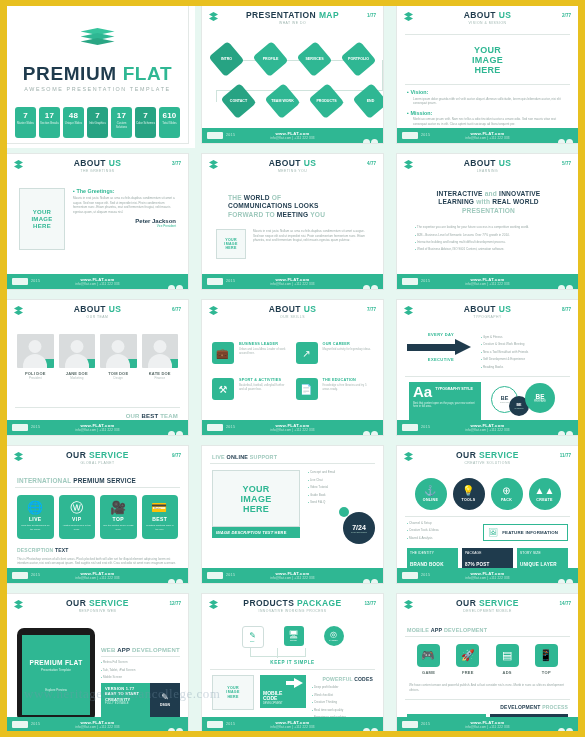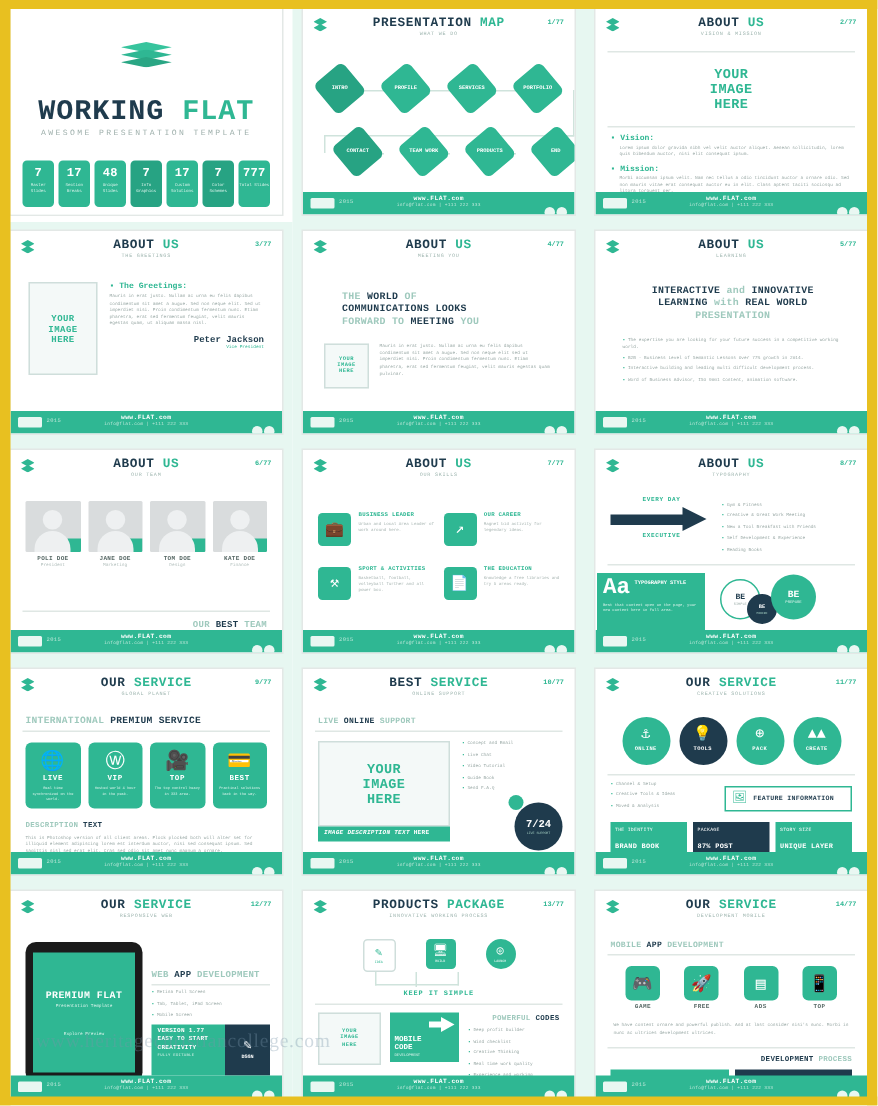--- a/index.html
+++ b/index.html
@@ -14,21 +14,21 @@
   .gold-rail{position:absolute;left:0;top:0;width:7px;height:737px;background:#e8c020;z-index:5;}
   .gold-rail.right{left:578px;}
   .gold-top{position:absolute;left:0;top:0;width:585px;height:6px;background:#e8c020;z-index:5;}
   .gold-bot{position:absolute;left:0;top:731px;width:585px;height:6px;background:#e8c020;z-index:5;}
 
   .grid{position:absolute;left:0;top:0;width:585px;height:737px;display:grid;
         grid-template-columns:195px 195px 195px;
         grid-template-rows:148px 146px 146px 148px 149px;}
 
   .slide{position:relative;overflow:hidden;background:#ffffff;
-         box-sizing:border-box;padding:6px 5px;font-family:Liberation Mono, monospace;}
+         box-sizing:border-box;padding:6px 5px;}
   .slide.bgmint{background:#e7f7f1;}
   .card{position:absolute;left:7px;top:6px;right:7px;bottom:5px;background:#fff;
         box-shadow:0 0 0 1px #e3e8e6;overflow:hidden;}
 
   
   .s-head{position:relative;height:20px;margin:4px 7px 0 7px;}
   .diamond{position:absolute;left:0;top:2px;width:11px;height:11px;}
   .diamond i{display:block;width:9px;height:5px;background:#2fb793;
              clip-path:polygon(50% 0,100% 50%,50% 100%,0 50%);margin-bottom:-1px;}
   .s-title{text-align:center;font-size:8.5px;font-weight:bold;letter-spacing:.4px;
@@ -174,21 +174,21 @@
 <div class="grid">
 
   <div class="slide">
     <div class="card">
       <div class="cover">
         <div class="logo">
           <div class="ly l2"></div>
             <div class="ly"></div>
             <div class="ly l3"></div>
         </div>
-        <div class="cover-t"><span>WORKING </span><em>FLAT</em></div>
+        <div class="cover-t"><span>PREMIUM </span><em>FLAT</em></div>
         <div class="cover-s">AWESOME PRESENTATION TEMPLATE</div>
         <div class="badges" id="cover-badges">
             <div class="badge">
               <b>7</b>
               <span>Master Slides</span>
             </div>
             <div class="badge">
               <b>17</b>
               <span>Section Breaks</span>
             </div>
@@ -202,21 +202,21 @@
             </div>
             <div class="badge">
               <b>17</b>
               <span>Custom Solutions</span>
             </div>
             <div class="badge d">
               <b>7</b>
               <span>Color Schemes</span>
             </div>
             <div class="badge">
-              <b>777</b>
+              <b>610</b>
               <span>Total Slides</span>
             </div>
           </div>
       </div>
     </div>
   </div>
 
   <div class="slide bgmint">
     <div class="card">
       <div class="s-head">
@@ -557,21 +557,21 @@
         </div>
         <div id="arrow-bul" style="flex:1;padding-top:3px;">
             <div class="li">Gym &amp; Fitness</div>
             <div class="li">Creative &amp; Great Work Meeting</div>
             <div class="li">New a Tool Breakfast with Friends</div>
             <div class="li">Self Development &amp; Experience</div>
             <div class="li">Reading Books</div>
           </div>
       </div>
       <div class="hr" style="margin-top:4px;"></div>
-      <div style="display:flex;gap:6px;margin:5px 10px 0 1px;">
+      <div style="display:flex;gap:6px;margin:5px 10px 0 12px;">
         <div style="width:72px;background:#2fb793;color:#fff;padding:3px 4px;box-sizing:border-box;height:39px;">
           <div style="display:flex;align-items:flex-start;gap:3px;">
             <div style="font-size:15px;font-weight:bold;line-height:14px;">Aa</div>
             <div style="font-size:3.6px;font-weight:bold;line-height:4.6px;padding-top:2px;">TYPOGRAPHY STYLE</div>
           </div>
           <div style="font-size:2.6px;line-height:3.4px;color:#d6f2e9;margin-top:3px;">Best that content open on the page, your new content here in full area.</div>
         </div>
         <div style="flex:1;position:relative;height:39px;">
           <div style="position:absolute;left:4px;top:4px;width:25px;height:25px;border-radius:50%;border:1px solid #2fb793;background:#fff;display:flex;flex-direction:column;align-items:center;justify-content:center;">
             <b style="font-size:5.4px;color:#1f3b4d;">BE</b>
@@ -645,29 +645,20 @@
             <b>www.FLAT.com</b>
             <span>info@flat.com | +111 222 333</span>
           </div>
         <div class="fnav"><i></i><i></i></div>
       </div>
     </div>
   </div>
 
   <div class="slide bgmint">
     <div class="card">
-      <div class="s-head">
-        <div class="diamond">
-            <i></i>
-            <i></i>
-          </div>
-        <div class="s-title"><span>BEST </span><em>SERVICE</em></div>
-        <div class="s-sub">ONLINE SUPPORT</div>
-        <div class="s-num">10/77</div>
-      </div>
       <div class="bigq" id="h-best" style="margin:7px 10px 0 10px;font-size:5.4px;"><span class="lt">LIVE </span><span class=""><em>ONLINE </em></span><span class="lt">SUPPORT</span></div>
       <div class="hr" style="margin-top:2px;"></div>
       <div style="display:flex;gap:8px;margin:6px 10px 0 10px;">
         <div style="width:88px;">
           <div class="imgph" style="height:55px;">
             <b>YOUR</b>
               <b>IMAGE</b>
               <b>HERE</b>
           </div>
           <div id="cap-best" style="background:#2fb793;color:#fff;font-size:4px;font-weight:bold;padding:3px 4px;letter-spacing:.2px;"><span class=""><em>IMAGE DESCRIPTION TEXT </em></span><span class="lt">HERE</span></div>

